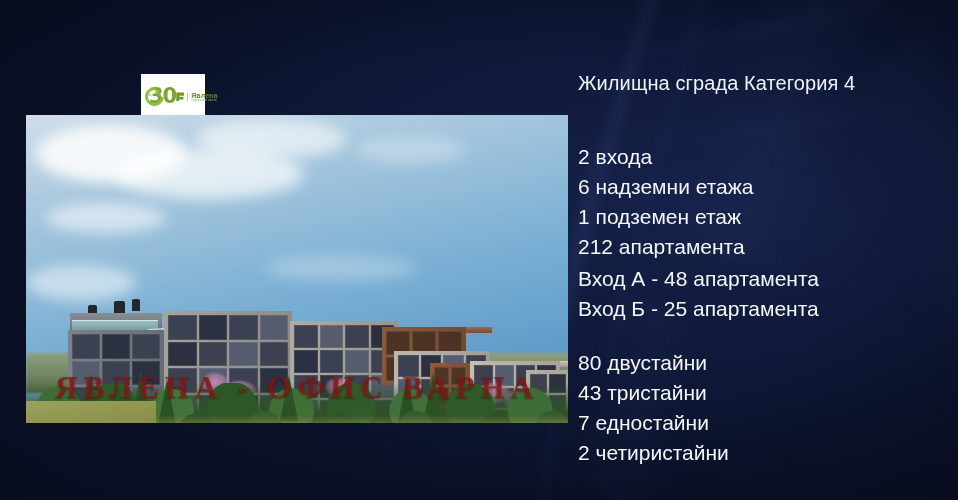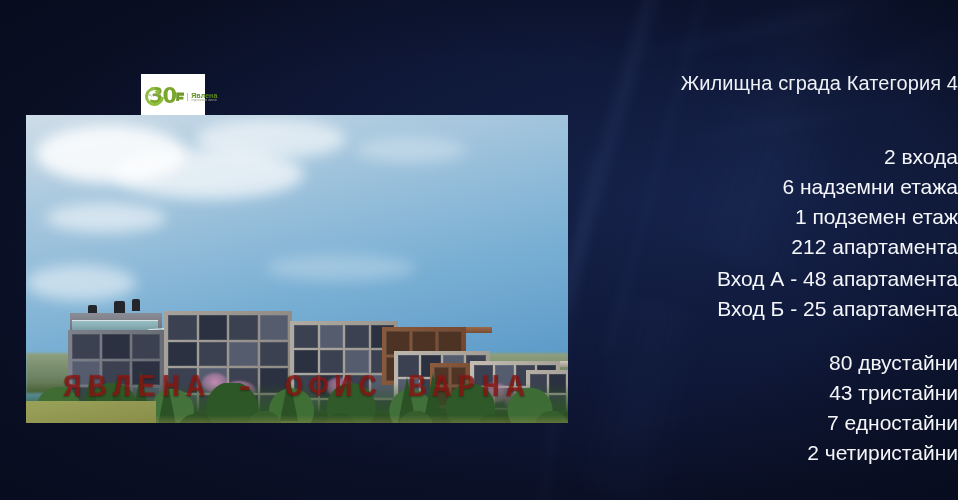--- a/index.html
+++ b/index.html
@@ -370,32 +370,32 @@
     position: absolute;
     left: 0; right: 0;
     top: 255px;
     text-align: center;
     font-size: 31px;
     font-weight: bold;
     letter-spacing: 6px;
     color: rgba(142, 22, 18, 0.78);
     text-shadow: 0 1px 2px rgba(0,0,0,.35);
     white-space: nowrap;
-    font-family: Liberation Mono, monospace;
+    font-family: Liberation Serif, serif;
   }
 
   
   .text-panel {
     position: absolute;
     left: 578px;
     top: 0;
     width: 380px;
     height: 404px;
     color: #f2f4f8;
-    text-align: right;
+    text-align: left;
   }
   .headline {
     position: absolute;
     left: 0; right: 0;
     top: 70px;
     font-size: 20px;
     line-height: 26px;
     letter-spacing: .1px;
     color: #eef1f7;
   }

